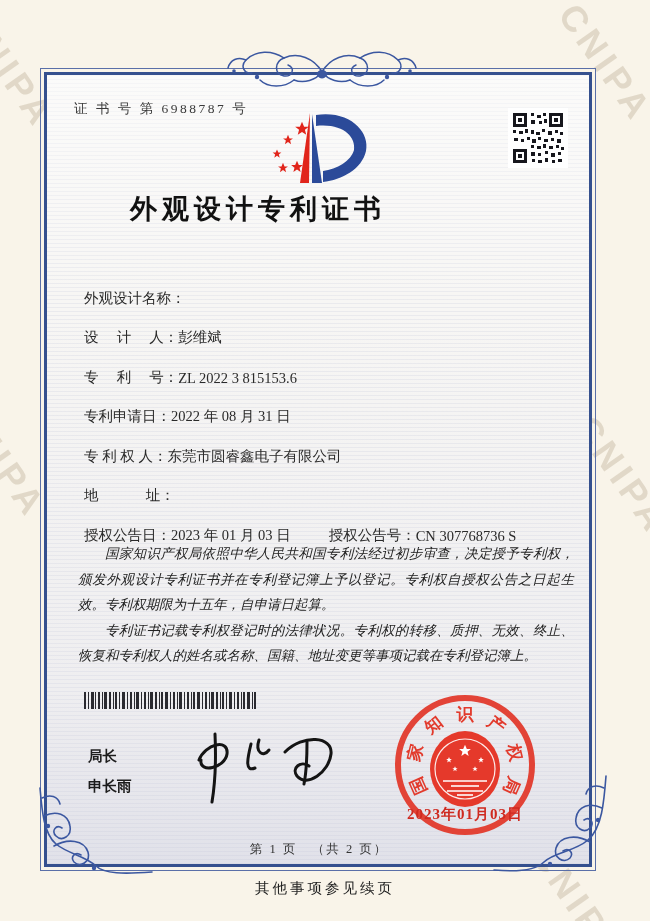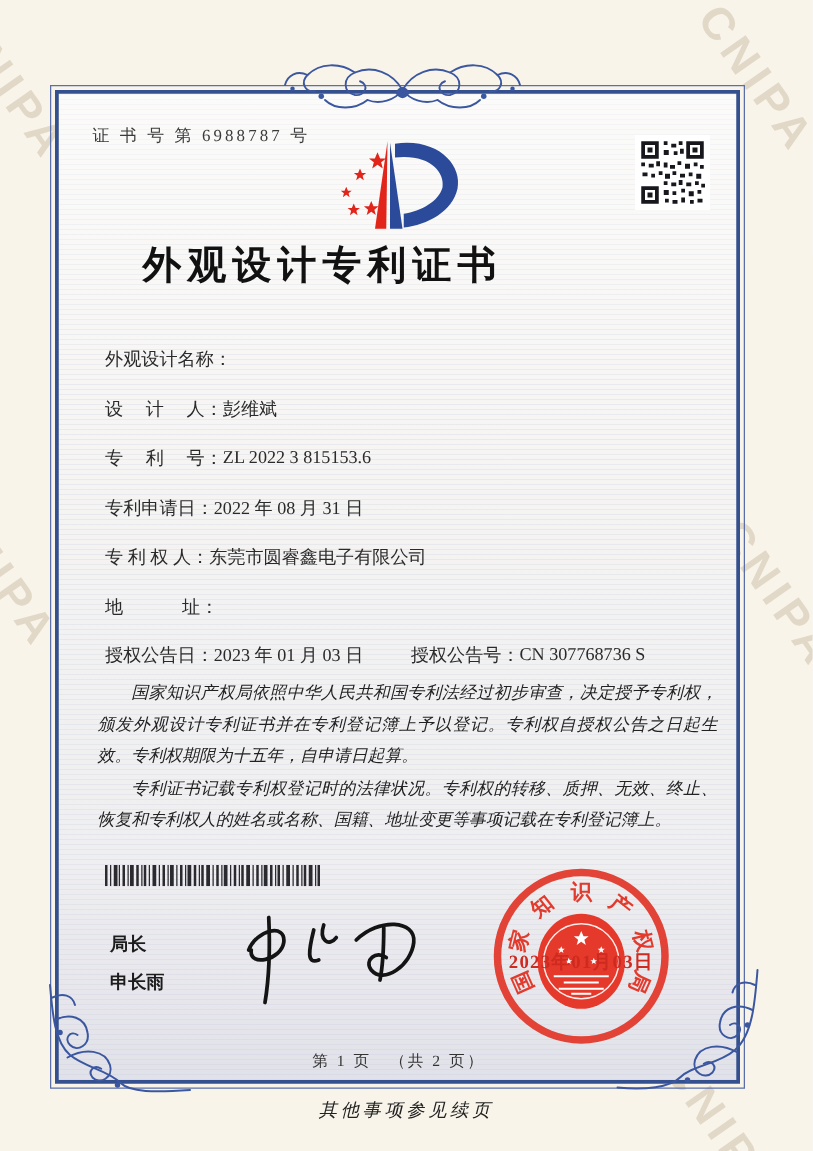--- a/index.html
+++ b/index.html
@@ -33,25 +33,25 @@
   }
   .ornament{position:absolute;pointer-events:none;}
   
   .cert-no{
     position:absolute;left:74px;top:100px;font-size:13.5px;letter-spacing:2.5px;color:#3a3a3a;
   }
   .qr{position:absolute;left:508px;top:108px;width:60px;height:60px;background:#fff;}
   .logo{position:absolute;left:266px;top:110px;}
   .title{
     position:absolute;left:0;top:191px;width:516px;text-align:center;
-    font-size:31px;font-weight:bold;letter-spacing:5px;color:#111;
+    font-size:27px;font-weight:bold;letter-spacing:5px;color:#111;
   }
   
   .fields{position:absolute;left:84px;top:268px;width:486px;font-size:14.5px;color:#2a2a2a;}
-  .frow{display:flex;align-items:center;height:39.5px;}
+  .frow{display:flex;align-items:flex-end;height:39.5px;}
   .frow .lbl{white-space:pre;flex:0 0 auto;}
   .frow .val{white-space:pre;}
   .frow .lbl2{white-space:pre;margin-left:38px;}
   
   .paras{
     position:absolute;left:78px;top:541px;width:496px;
     font-size:13.5px;line-height:25.5px;font-style:italic;color:#222;
     text-align:justify;
   }
   .paras p{margin:0;text-indent:2em;}
@@ -60,31 +60,31 @@
   
   .sig-labels{
     position:absolute;left:88px;top:741px;
     font-family:"Liberation Sans","DejaVu Sans",sans-serif;
     font-size:14.5px;font-weight:600;color:#1c1c1c;line-height:30px;
   }
   .sig-script{position:absolute;left:185px;top:726px;}
   
   .seal{position:absolute;left:393px;top:693px;width:144px;height:144px;}
   .seal-date{
-    position:absolute;left:382px;top:760px;width:166px;text-align:center;
+    position:absolute;left:382px;top:805px;width:166px;text-align:center;
     font-size:15px;font-weight:bold;color:#cf2a20;letter-spacing:1px;white-space:nowrap;
   }
   
   .page-info{
     position:absolute;left:40px;top:841px;width:558px;text-align:center;
     font-size:12.5px;letter-spacing:2px;color:#333;font-family:Liberation Serif, serif;
   }
   .continuation{
     position:absolute;left:0;top:879px;width:650px;text-align:center;
-    font-size:14.5px;font-style:italic;letter-spacing:3px;color:#222;
+    font-size:14.5px;letter-spacing:3px;color:#222;
   }
 </style>
 </head>
 <body>
 
 <div class="wm" style="left:-14px;top:2px">CNIPA</div>
 <div class="wm" style="left:584px;top:-4px">CNIPA</div>
 <div class="wm inner" style="left:338px;top:96px">CNIPA</div>
 <div class="wm" style="left:-22px;top:392px">CNIPA</div>
 <div class="wm" style="left:600px;top:408px">CNIPA</div>

